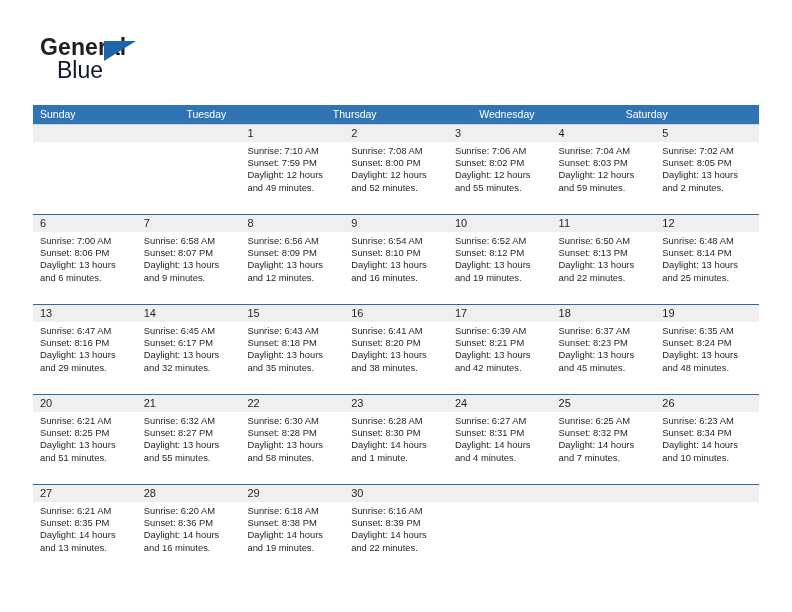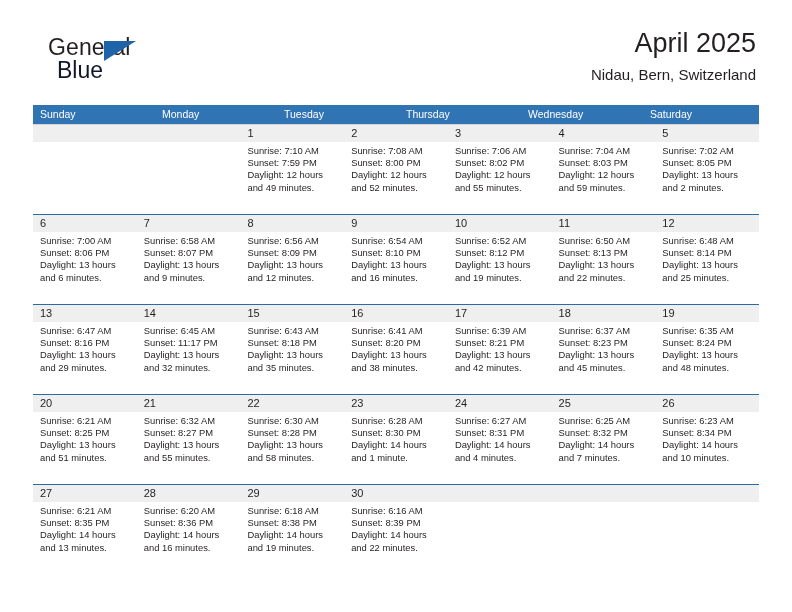--- a/index.html
+++ b/index.html
@@ -30,26 +30,27 @@
   }
   .brand {
     position: absolute;
     left: 36px;
     top: 8px;
     width: 180px;
     height: 54px;
   }
   .brand-general {
     position: absolute;
-    left: 12px;
+    left: 4px;
     top: 0;
     font-size: 23px;
     letter-spacing: .1px;
     color: #231f20;
     line-height: 26px;
+    font-weight: bold;
   }
   .brand-blue {
     position: absolute;
     left: 21px;
     top: 23px;
     font-size: 23px;
     color: #0f172a;
     line-height: 26px;
   }
   .brand-tri {
@@ -164,31 +165,26 @@
 <div class="page">
 
   <div class="header">
 
     <div class="brand">
       <span class="brand-general">General</span>
       <span class="brand-tri"></span>
       <span class="brand-blue">Blue</span>
     </div>
 
-    <div class="title-wrap">
-      <div class="cal-title">April 2025</div>
-      <div class="cal-subtitle">Nidau, Bern, Switzerland</div>
-    </div>
 
   </div>
 
   <div class="calendar">
     <div class="grid-row dow-row" id="dow-row">
         <div class="dow-cell">Sunday</div>
-        <div class="dow-cell">Monday</div>
         <div class="dow-cell">Tuesday</div>
         <div class="dow-cell">Thursday</div>
         <div class="dow-cell">Wednesday</div>
         <div class="dow-cell">Saturday</div>
       </div>
     <div id="weeks-container">
         <div class="week">
           <div class="numband"></div>
           <div class="week-cells">
             <div class="day-cell empty">
@@ -323,21 +319,21 @@
                 <div class="day-line">Sunrise: 6:47 AM</div>
                 <div class="day-line">Sunset: 8:16 PM</div>
                 <div class="day-line">Daylight: 13 hours</div>
                 <div class="day-line">and 29 minutes.</div>
               </div>
             </div>
             <div class="day-cell">
               <div class="day-num">14</div>
               <div class="day-lines">
                 <div class="day-line">Sunrise: 6:45 AM</div>
-                <div class="day-line">Sunset: 11:17 PM</div>
+                <div class="day-line">Sunset: 6:17 PM</div>
                 <div class="day-line">Daylight: 13 hours</div>
                 <div class="day-line">and 32 minutes.</div>
               </div>
             </div>
             <div class="day-cell">
               <div class="day-num">15</div>
               <div class="day-lines">
                 <div class="day-line">Sunrise: 6:43 AM</div>
                 <div class="day-line">Sunset: 8:18 PM</div>
                 <div class="day-line">Daylight: 13 hours</div>

